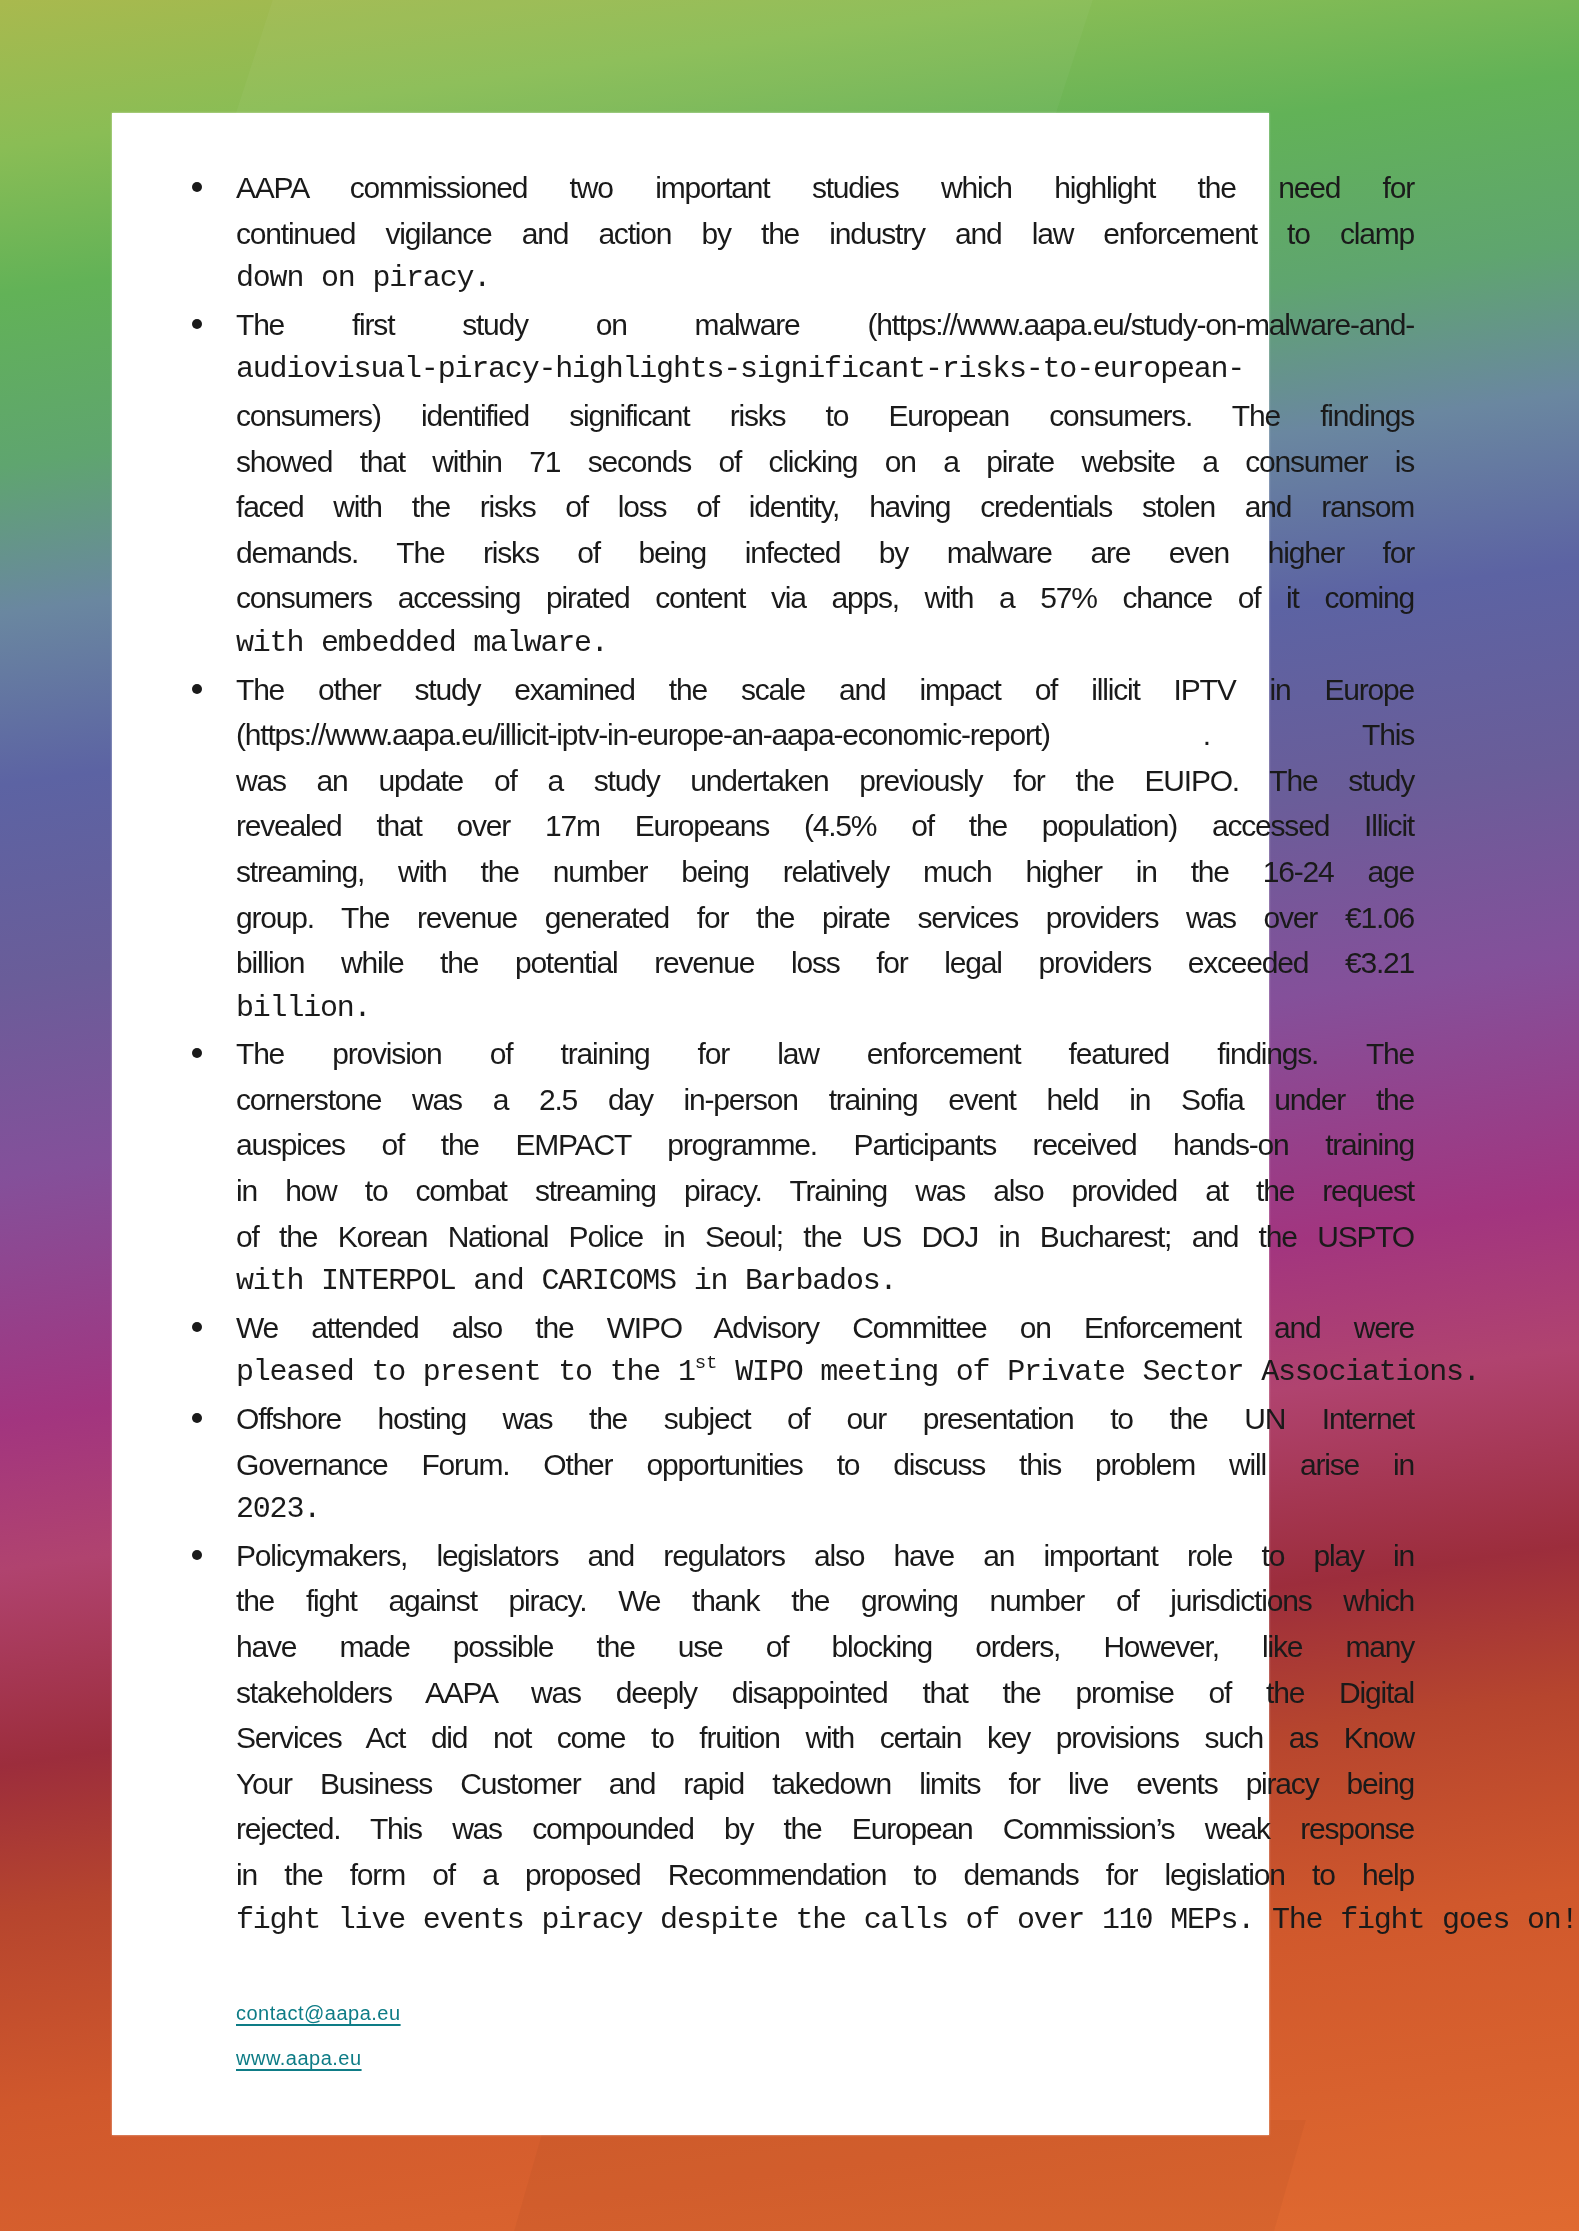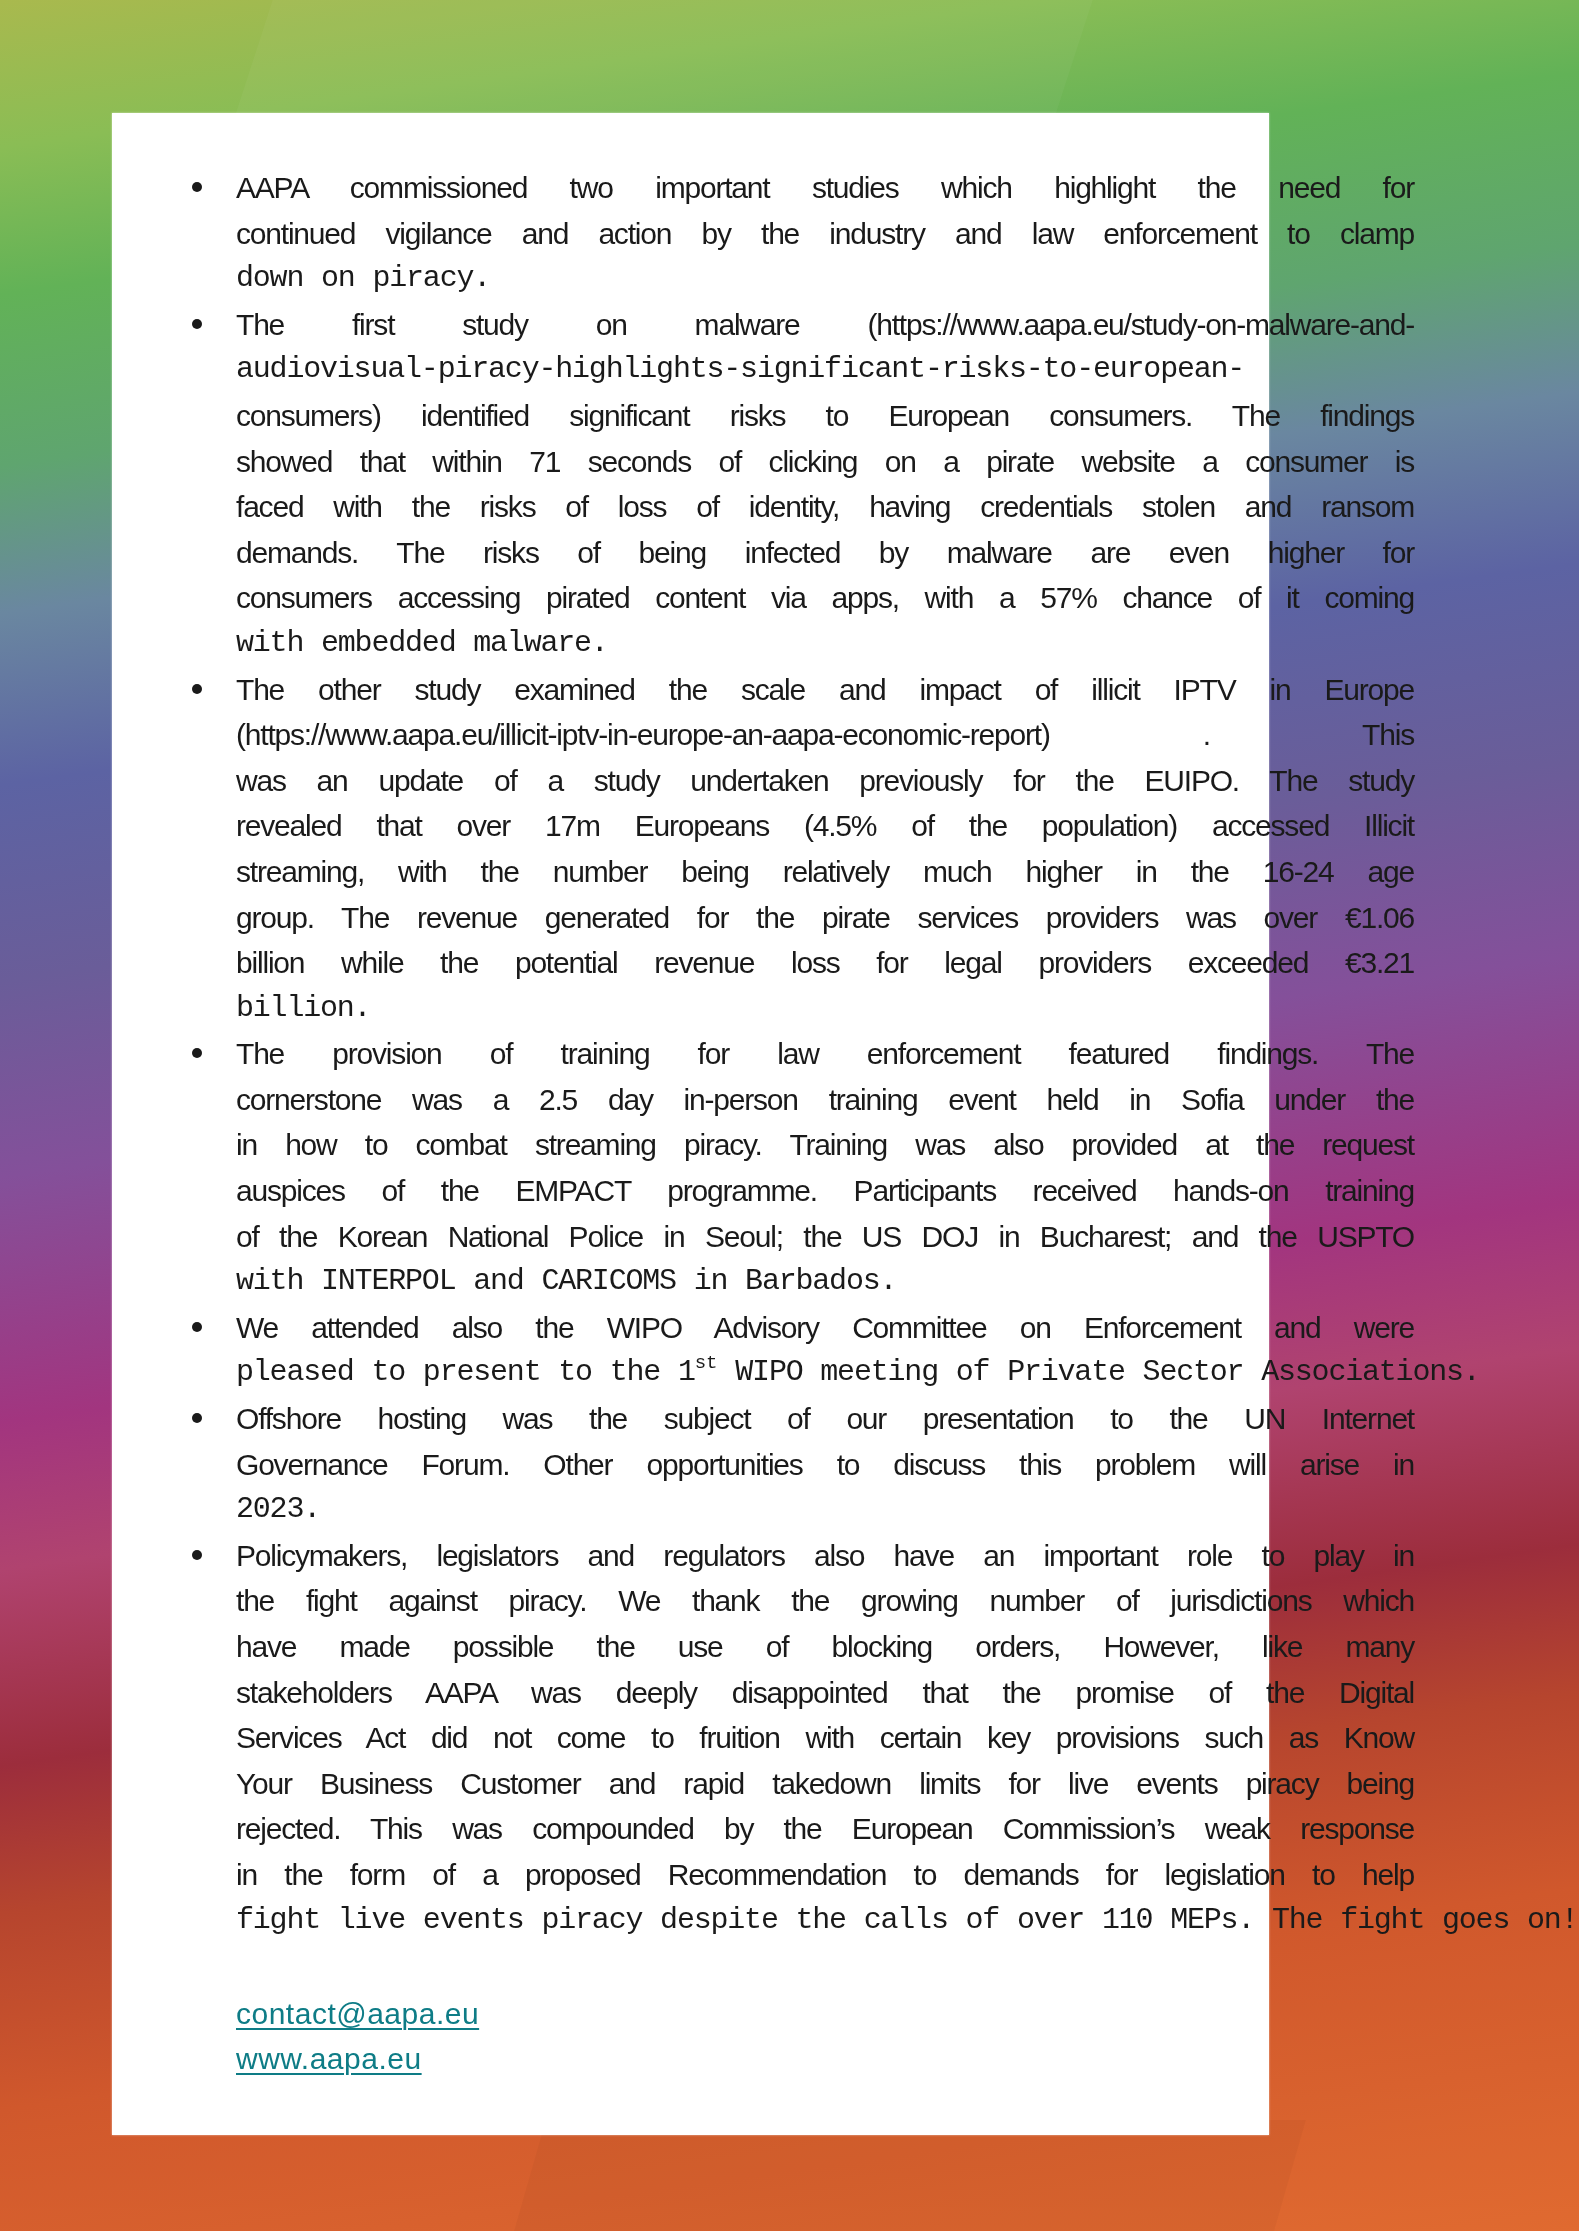--- a/index.html
+++ b/index.html
@@ -48,21 +48,21 @@
   .line {
     display: block; height: 45.6px; line-height: 45.6px;
     font-size: 30px; white-space: nowrap;
     text-align: justify; text-align-last: justify;
     letter-spacing: -1.2px; word-spacing: 1px;
   }
   .line.last { text-align-last: left; font-family: Liberation Mono, monospace; }
   .links { margin-top: 48px; }
   .link {
     display: block; height: 45px; line-height: 45px;
-    font-size: 30px; color: #0e7c86; text-decoration: underline;
+    font-size: 20px; color: #0e7c86; text-decoration: underline;
     text-decoration-thickness: 2px; text-underline-offset: 4px;
     letter-spacing: 0.5px;
   }
   sup { font-size: 19px; line-height: 0; vertical-align: 12px; letter-spacing: 0; }
 </style>
 </head>
 <body>
 
 <div class="deco top"></div>
 <div class="deco bottom"></div>
@@ -99,22 +99,22 @@
         <span class="line">streaming, with the number being relatively much higher in the 16-24 age</span>
         <span class="line">group. The revenue generated for the pirate services providers was over €1.06</span>
         <span class="line">billion while the potential revenue loss for legal providers exceeded €3.21</span>
         <span class="line last">billion.</span>
       </li>
 
       <li class="bullet-item">
         <span class="bullet-dot"></span>
         <span class="line">The provision of training for law enforcement featured findings. The</span>
         <span class="line">cornerstone was a 2.5 day in-person training event held in Sofia under the</span>
+        <span class="line">auspices of the EMPACT programme. Participants received hands-on training</span>
         <span class="line">in how to combat streaming piracy. Training was also provided at the request</span>
-        <span class="line">auspices of the EMPACT programme. Participants received hands-on training</span>
         <span class="line">of the Korean National Police in Seoul; the US DOJ in Bucharest; and the USPTO</span>
         <span class="line last">with INTERPOL and CARICOMS in Barbados.</span>
       </li>
 
       <li class="bullet-item">
         <span class="bullet-dot"></span>
         <span class="line">We attended also the WIPO Advisory Committee on Enforcement and were</span>
         <span class="line last"><span>pleased to present to the 1</span><sup>st</sup><span> WIPO meeting of Private Sector Associations.</span></span>
       </li>
 

